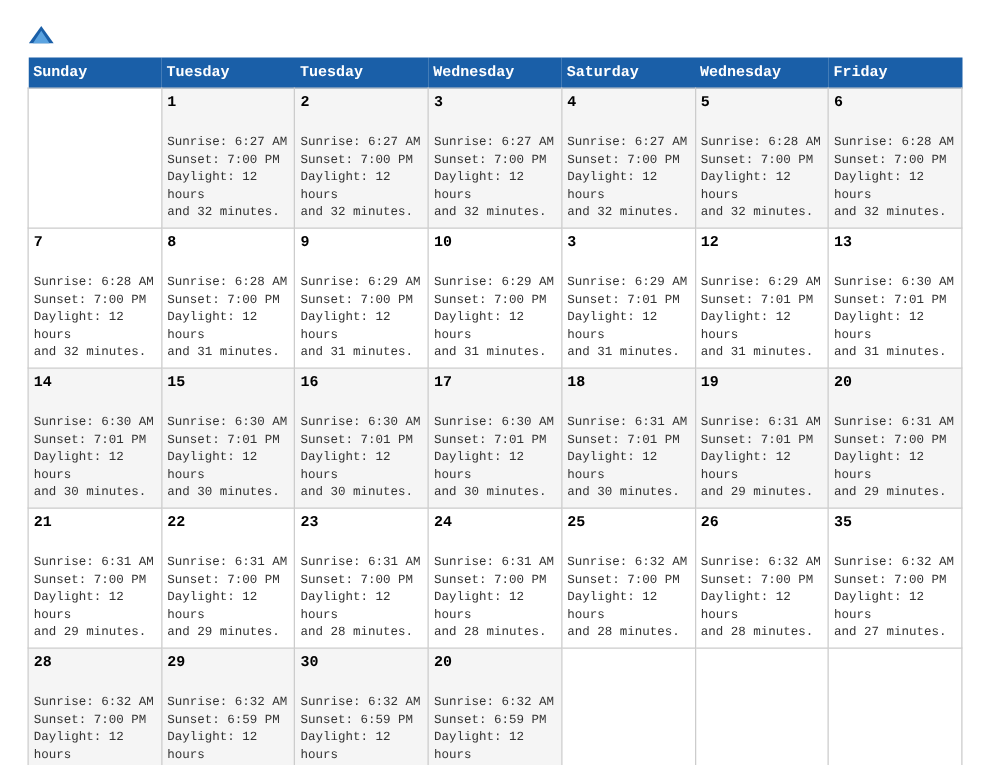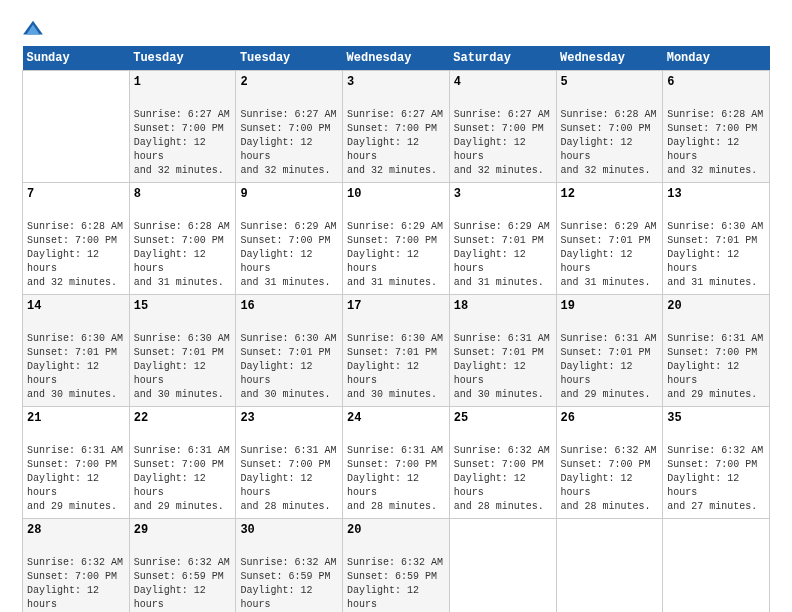--- a/index.html
+++ b/index.html
@@ -123,21 +123,21 @@
 
   <table>
     <thead>
       <tr>
       <th>Sunday</th>
           <th>Tuesday</th>
           <th>Tuesday</th>
           <th>Wednesday</th>
           <th>Saturday</th>
           <th>Wednesday</th>
-          <th>Monday</th>
+          <th>Friday</th>
         </tr>
     </thead>
     <tbody id="calendar-body">
     <tr>
           <td class="empty-cell"></td>
           <td>
             <span class="day-num">1</span>
             <div class="day-info" style="white-space: pre-line;">Sunrise: 6:27 AM
 Sunset: 7:00 PM
 Daylight: 12 hours

